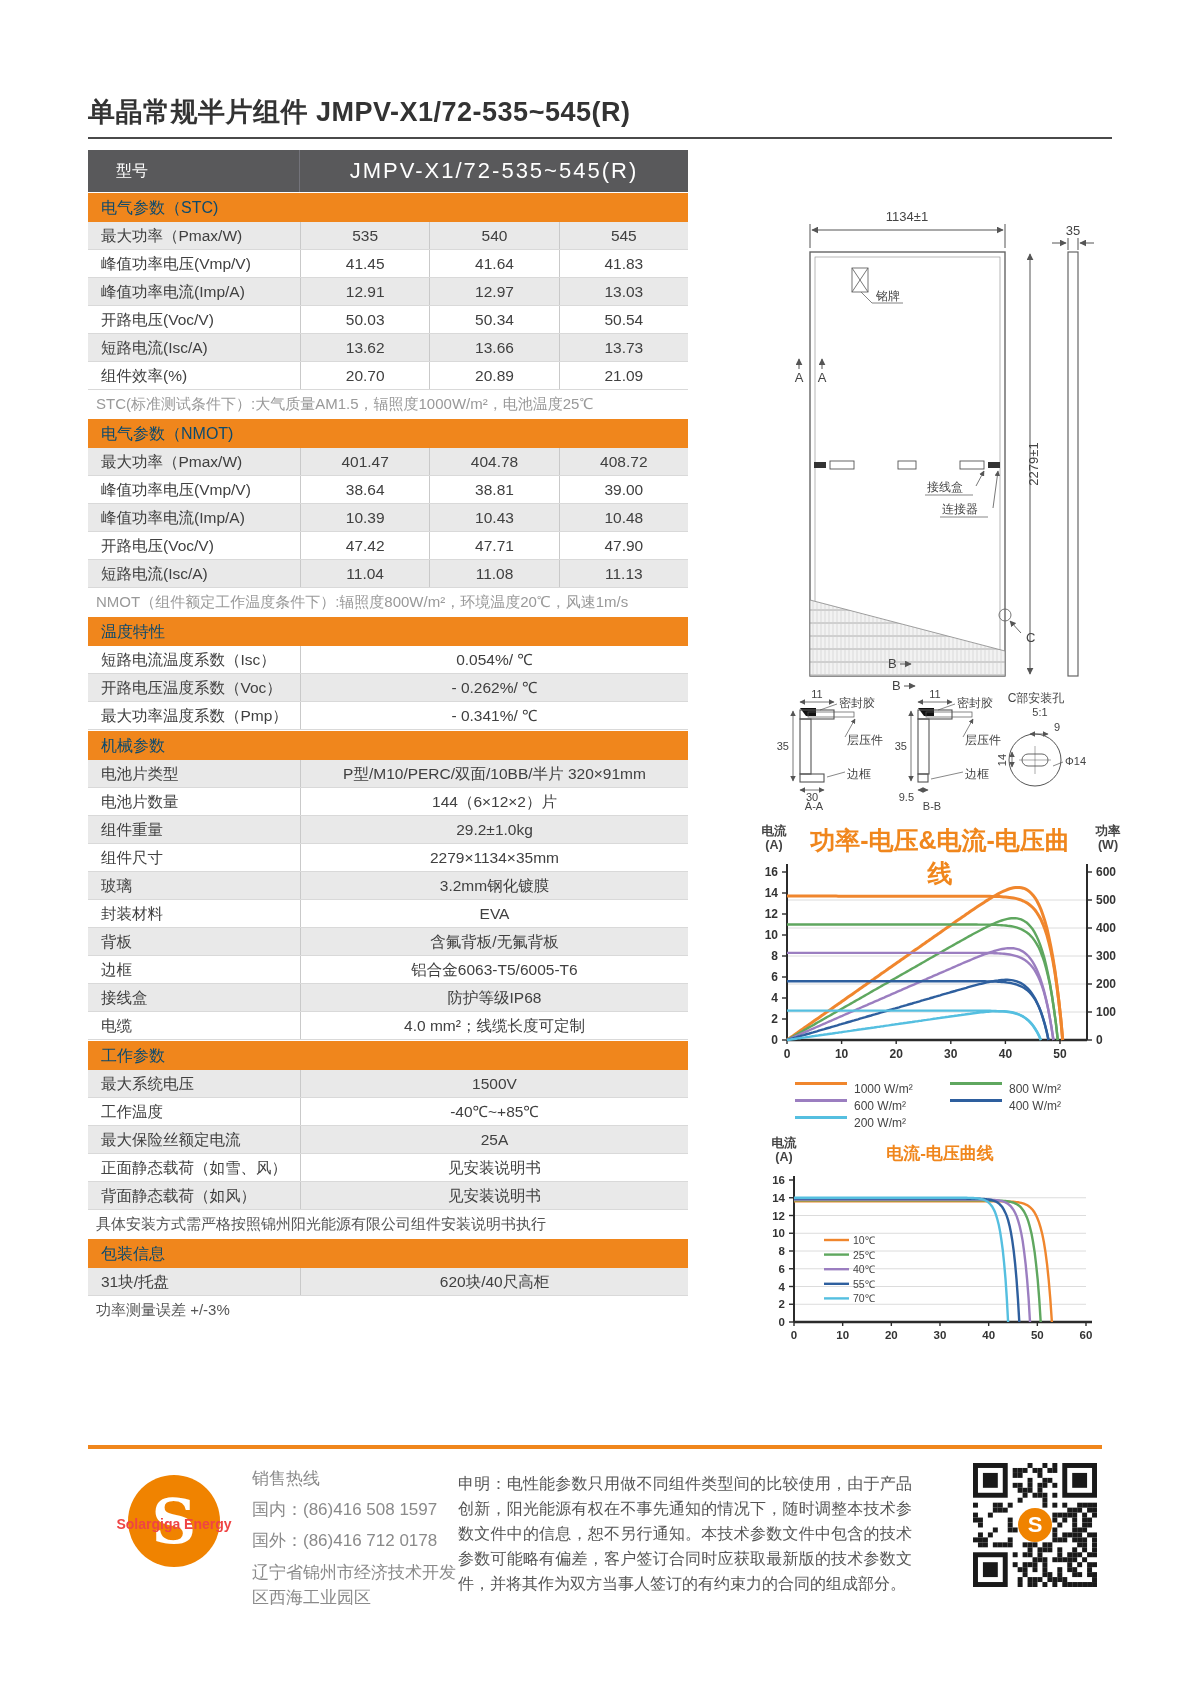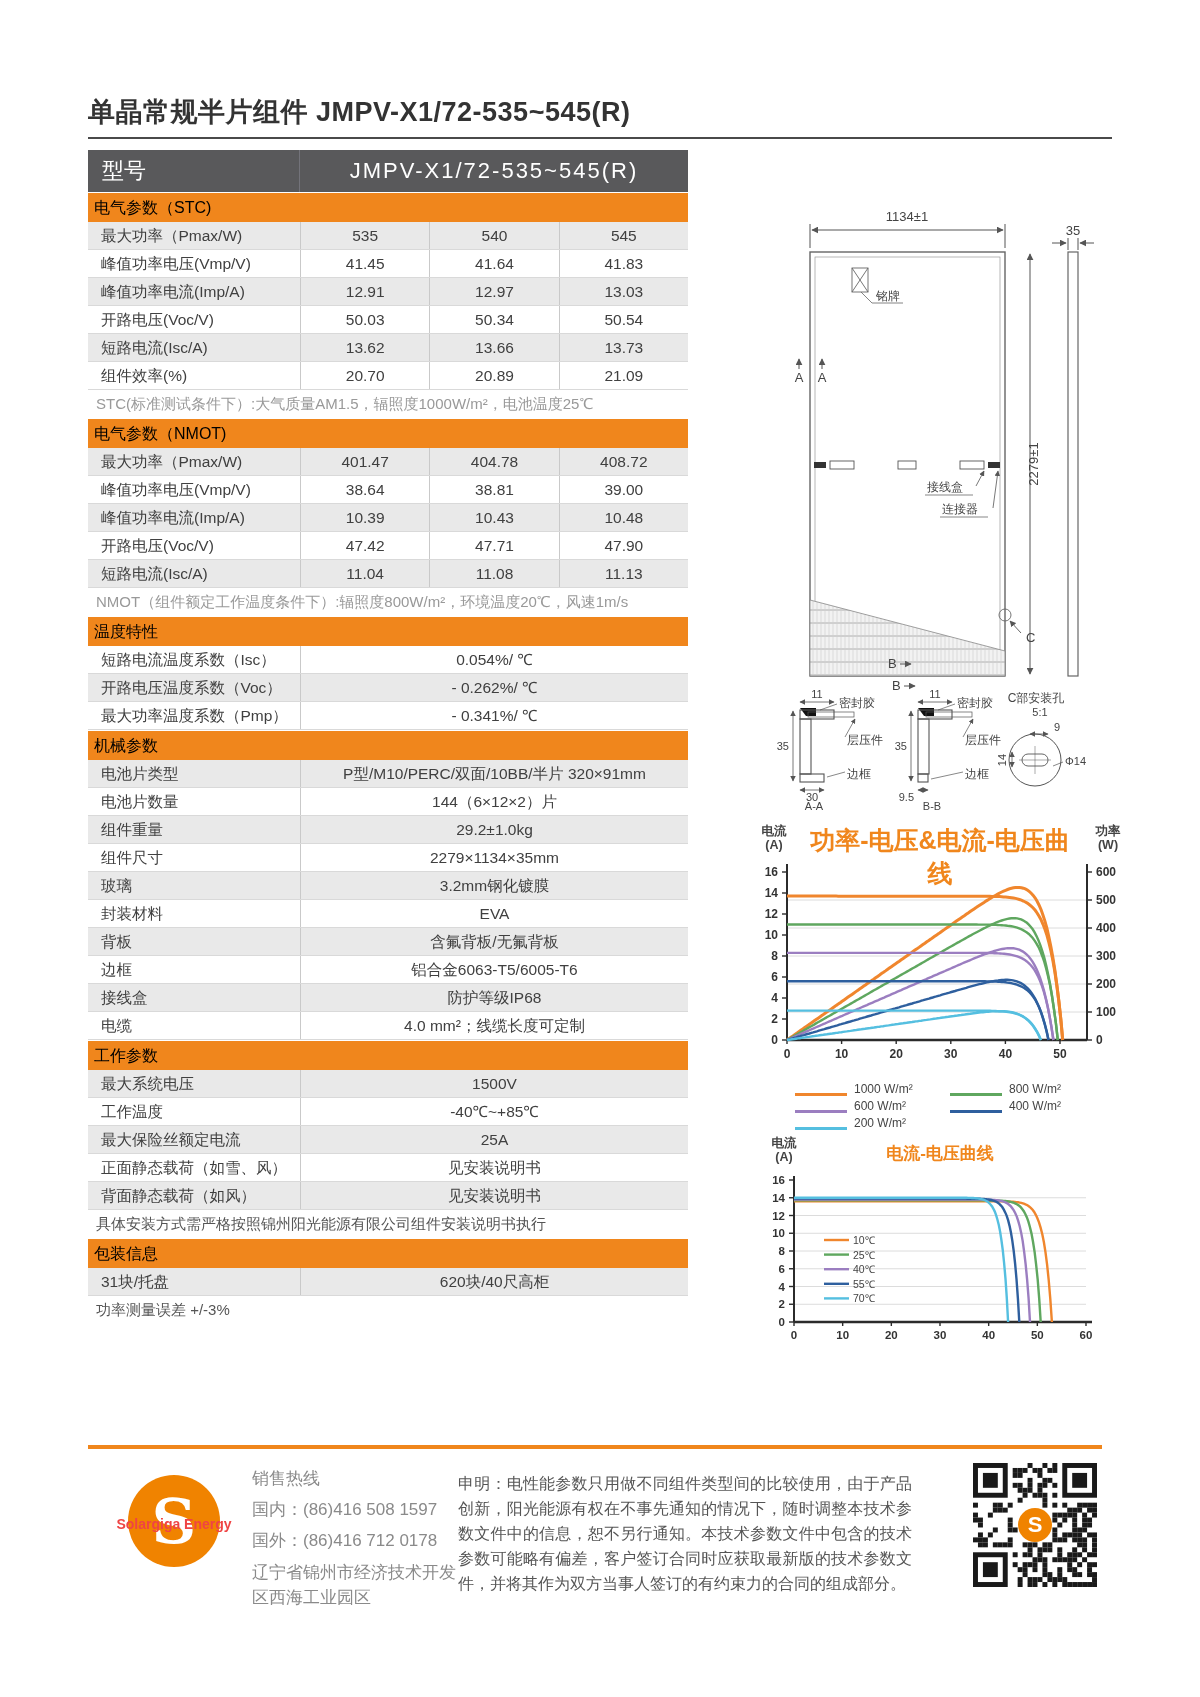--- a/index.html
+++ b/index.html
@@ -2,43 +2,43 @@
 <html><head>
 <meta charset="utf-8">
 <style>
 *{margin:0;padding:0;box-sizing:border-box}
 html,body{background:#fff}
 body{width:1200px;height:1697px;position:relative;font-family:"Liberation Sans",sans-serif;color:#404040;overflow:hidden}
 .title{position:absolute;left:88px;top:94px;font-size:27px;font-weight:700;color:#333;letter-spacing:.5px}
 .title-rule{position:absolute;left:88px;top:137px;width:1024px;height:2px;background:#4a4a4a}
 .spec{position:absolute;left:88px;top:150px;width:600px}
 .model-row{display:flex;height:42px;background:#59595B;color:#fff}
-.m-label{width:212px;line-height:42px;padding-left:14px;font-size:22px;border-right:1px solid #73737a}
+.m-label{width:212px;line-height:42px;padding-left:28px;font-size:16px;border-right:1px solid #73737a}
 .m-value{flex:1;text-align:center;line-height:42px;font-size:22px;letter-spacing:2px}
-.sec-bar{height:29px;line-height:29px;background:#F0861C;color:#000000;font-size:16px;padding-left:6px;margin-top:1px}
+.sec-bar{height:29px;line-height:29px;background:#F0861C;color:#0c4a6e;font-size:16px;padding-left:13px;margin-top:1px}
 .row{display:flex;height:28px;border-bottom:1px solid #d9d9d9;font-size:15.5px}
 .row.alt-a{background:#E9E9E9}
 .row.alt-b{background:#fff}
 .cell.label{width:212px;padding-left:13px;line-height:27px;white-space:nowrap}
 .cell.val{flex:1;text-align:center;line-height:27px;border-left:1px solid #c9c9c9}
 .note{font-size:15px;color:#999;padding:4px 0 5px 8px;line-height:19px}
 .note.dark{color:#555}
 .drw-text{font-size:13px;fill:#444}
 .drw-cjk{font-size:12px;fill:#444}
 .drw-small{font-size:11px;fill:#444}
 .chart-title{position:absolute;font-weight:700;color:#F0861C;text-align:center}
 #c1title{left:800px;top:824px;width:280px;font-size:25px}
 #c2title{left:820px;top:1142px;width:240px;font-size:17px}
 .axis-lab{position:absolute;font-size:12.5px;font-weight:700;color:#444;line-height:14px;text-align:center}
 .axis-lab span{display:block}
 #lab-c1-left{left:752px;top:824px;width:44px}
 #lab-c1-right{left:1086px;top:824px;width:44px}
 #lab-c2-left{left:762px;top:1136px;width:44px}
 .legend1{position:absolute;left:795px;top:1082px;width:310px;display:grid;grid-template-columns:155px 155px;row-gap:3px}
-.lg-item{display:flex;align-items:flex-end;font-size:12px;color:#444}
+.lg-item{display:flex;align-items:flex-start;font-size:12px;color:#444}
 .lg-line{width:52px;height:3px;margin-right:7px}
 .footer-rule{position:absolute;left:88px;top:1445px;width:1014px;height:4px;background:#F0861C}
 .logo-circle{position:absolute;left:128px;top:1475px;width:92px;height:92px;border-radius:50%;background:#F08300;color:#fff;display:flex;align-items:center;justify-content:center;font-size:62px;font-weight:700;font-family:"DejaVu Serif",serif}
 .brand{position:absolute;left:112px;top:1516px;width:124px;text-align:center;color:#ef4444;font-weight:700;font-size:14px}
 .contact{position:absolute;left:252px;top:1463px;font-size:17px;color:#8a8a8a}
 .contact .line{line-height:31px;white-space:nowrap}
 .contact .addr{width:216px;line-height:25px;margin-top:4px}
 .disclaimer{position:absolute;left:458px;top:1471px;width:454px;font-size:16px;color:#555;line-height:25px;text-align:justify}
 .qr{position:absolute;left:973px;top:1463px;width:124px;height:124px;background:#fff}
 .qr-logo{position:absolute;left:45px;top:45px;width:34px;height:34px;border-radius:50%;background:#F08300;color:#fff;font-size:22px;font-weight:700;display:flex;align-items:center;justify-content:center}

